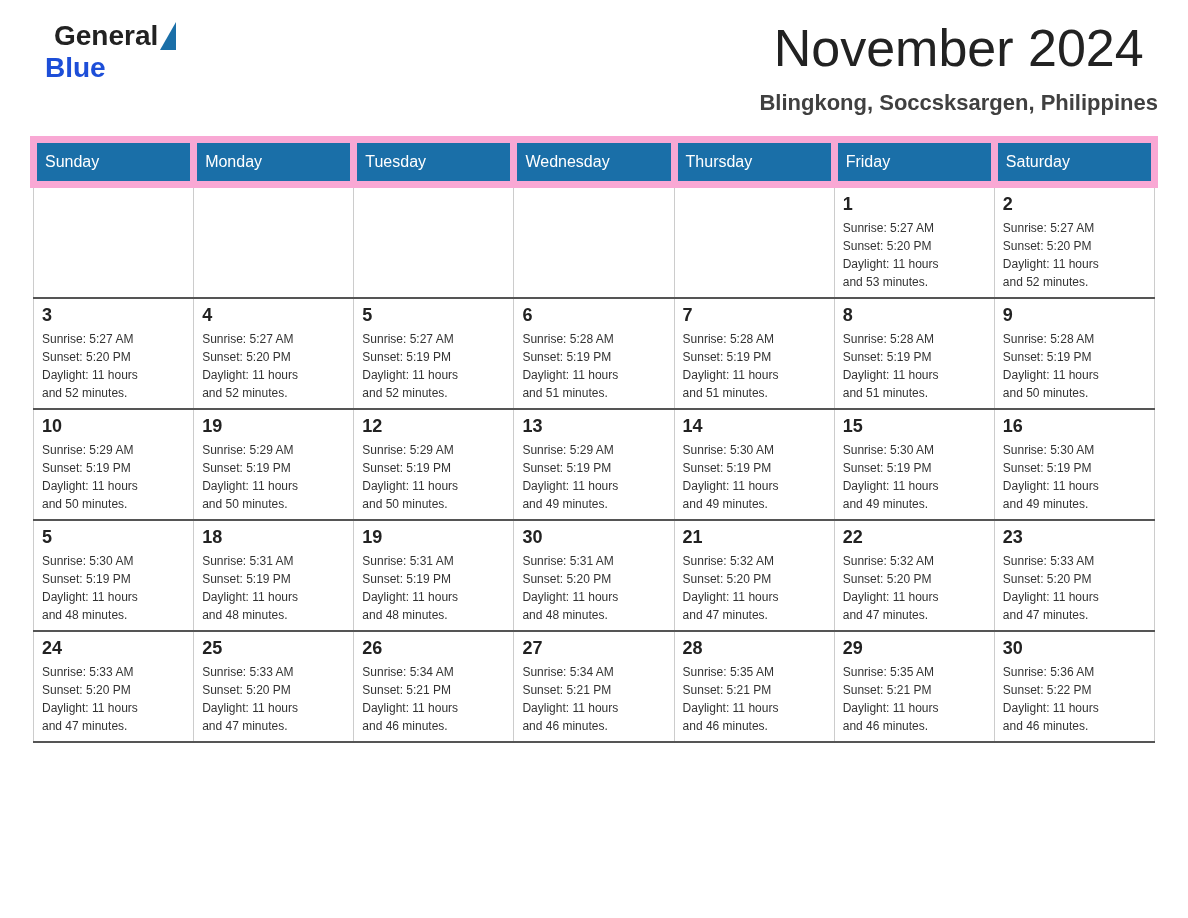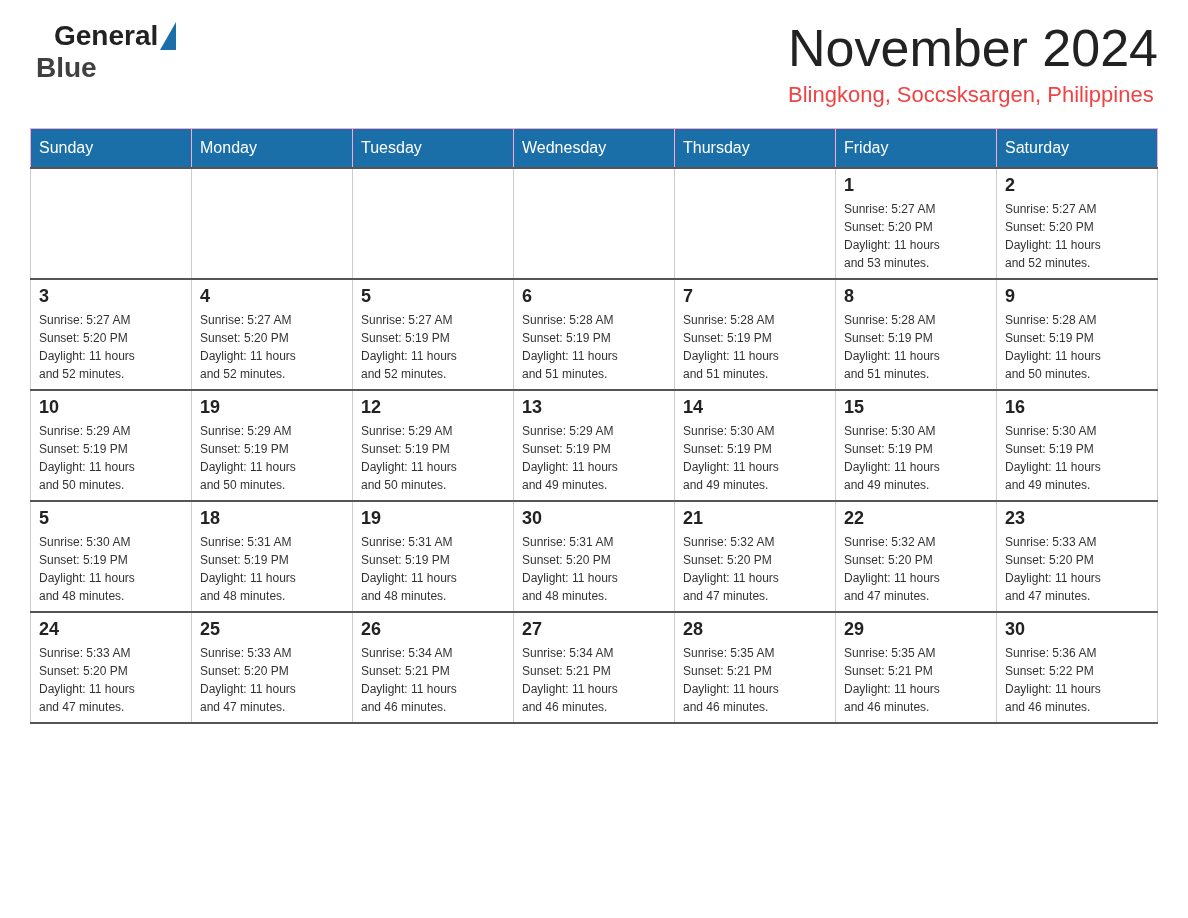--- a/index.html
+++ b/index.html
@@ -29,61 +29,61 @@
       border-left: 16px solid transparent;
       border-right: 0px solid transparent;
       border-bottom: 28px solid #1a6fa8;
       display: inline-block;
       margin-left: 2px;
       vertical-align: middle;
     }
     .logo-blue {
       font-size: 28px;
       font-weight: bold;
-      color: #404040;
-      margin-left: 2px;
+      color: #1d4ed8;
+      margin-left: 11px;
     }
     .logo-line2 {
       display: flex;
       align-items: center;
     }
     .logo-block {
       display: flex;
       flex-direction: column;
     }
     .title-block {
-      text-align: left;
+      text-align: center;
     }
     .title-block h1 {
       font-size: 52px;
       font-weight: 400;
       color: #222;
       line-height: 1.1;
     }
     .title-block h2 {
       font-size: 22px;
-      font-weight: 400;
-      color: #ef4444;
-      margin-top: 5px;
+      font-weight: 700;
+      color: #404040;
+      margin-top: 13px;
     }
     table {
       width: 100%;
       border-collapse: collapse;
       font-size: 13px;
     }
     thead tr {
       background-color: #1a6fa8;
       color: #fff;
     }
     thead th {
       padding: 10px 8px;
       font-size: 16px;
       font-weight: normal;
       text-align: left;
-      border: 1px solid #f9a8d4;
+      border: 7px solid #f9a8d4;
     }
     tbody tr {
       border-bottom: 2px solid #555;
     }
     tbody td {
       vertical-align: top;
       padding: 6px 8px;
       border-left: 1px solid #ccc;
       border-right: 1px solid #ccc;
       min-height: 90px;

